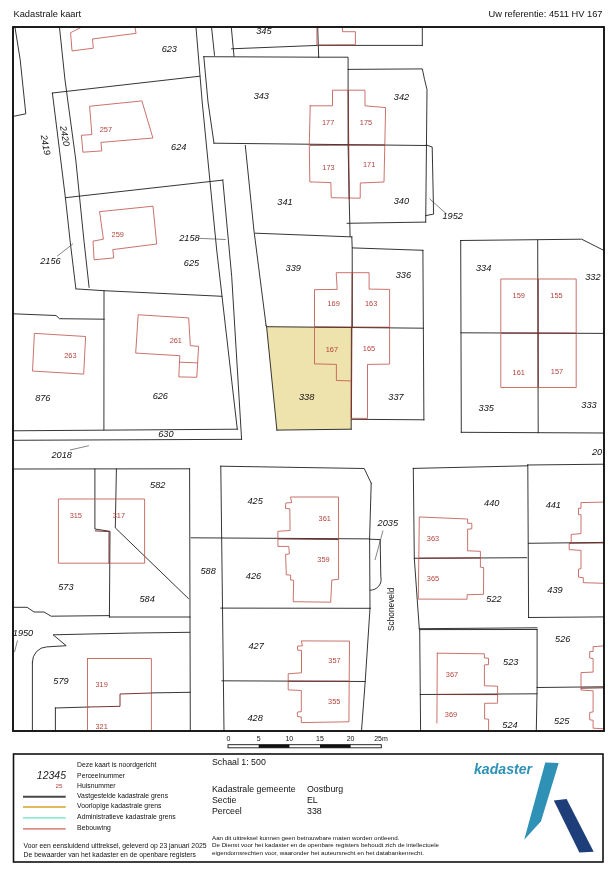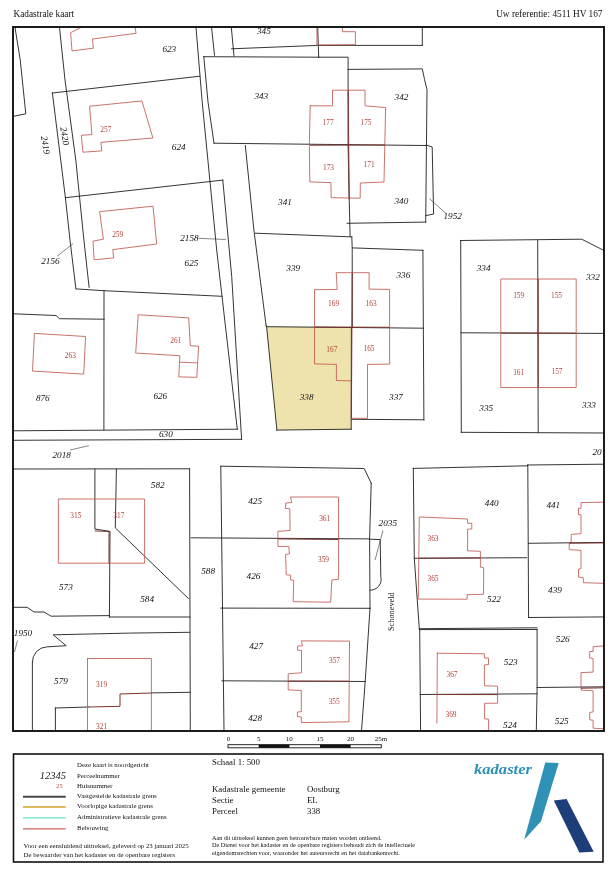--- a/index.html
+++ b/index.html
@@ -1,15 +1,15 @@
 <!DOCTYPE html>
 <html><head><meta charset="utf-8">
 <style>
 html,body{margin:0;padding:0;background:#fff}
-#page{width:615px;height:873px;position:relative;font-family:Liberation Serif, serif}
+#page{width:615px;height:873px;position:relative;font-family:Liberation Sans, sans-serif}
 </style></head><body>
 <div id="page">
 <svg width="615" height="873" viewBox="0 0 615 873">
 <rect x="0" y="0" width="615" height="873" fill="#ffffff"></rect>
 
 <text x="13.5" y="16.5" font-size="9.3" fill="#111">Kadastrale kaart</text>
 
 <text x="602.5" y="16.5" font-size="9.3" fill="#111" text-anchor="end">Uw referentie: 4511 HV 167</text>
 <g stroke="#1e1e1e" stroke-width="0.9" fill="none" stroke-linecap="square" stroke-linejoin="miter">
 

